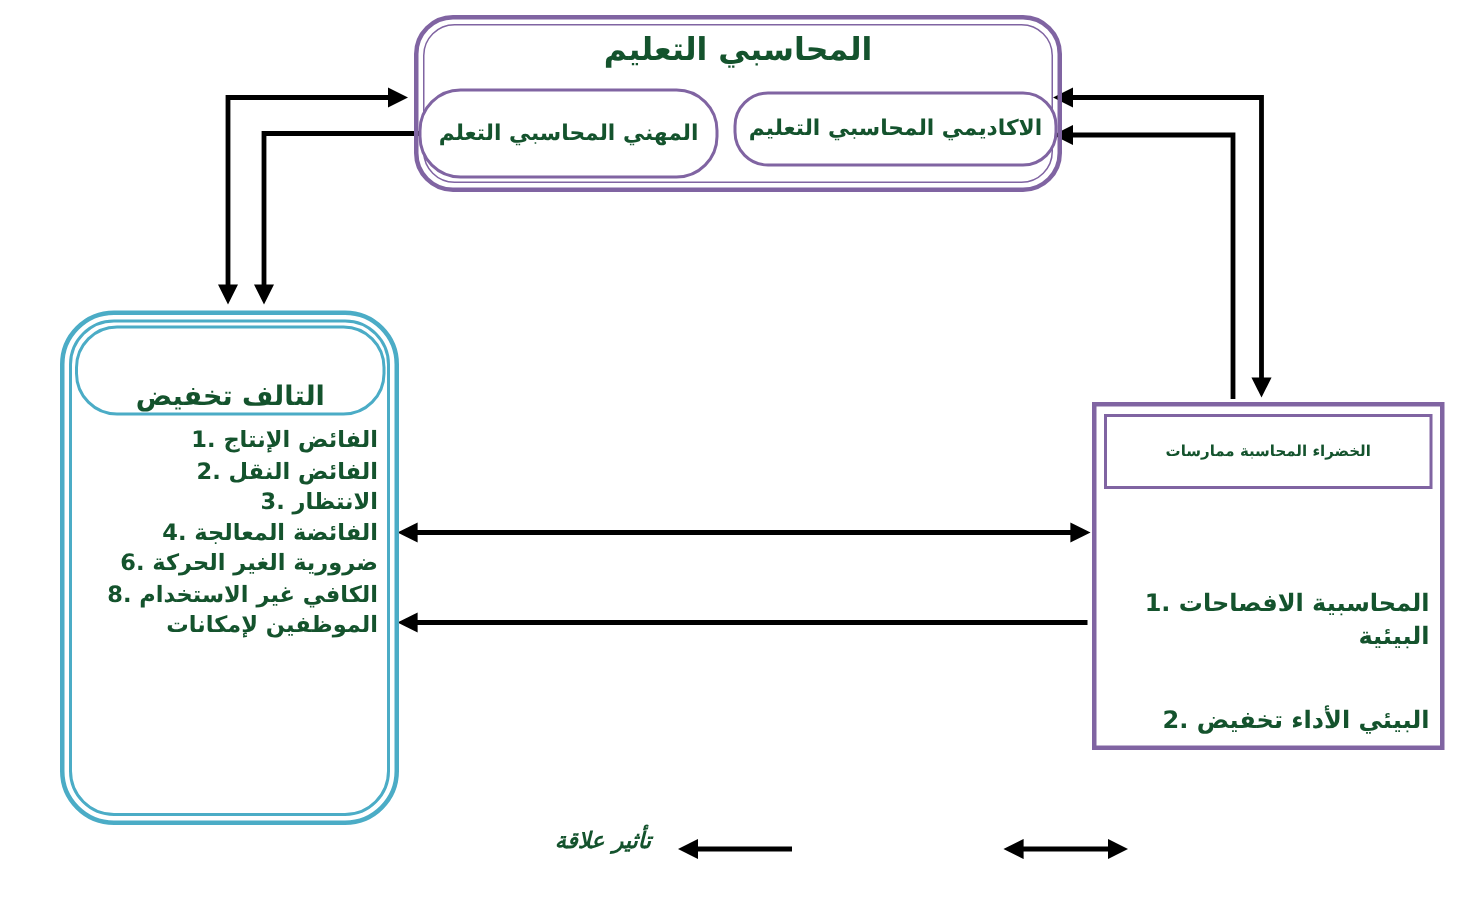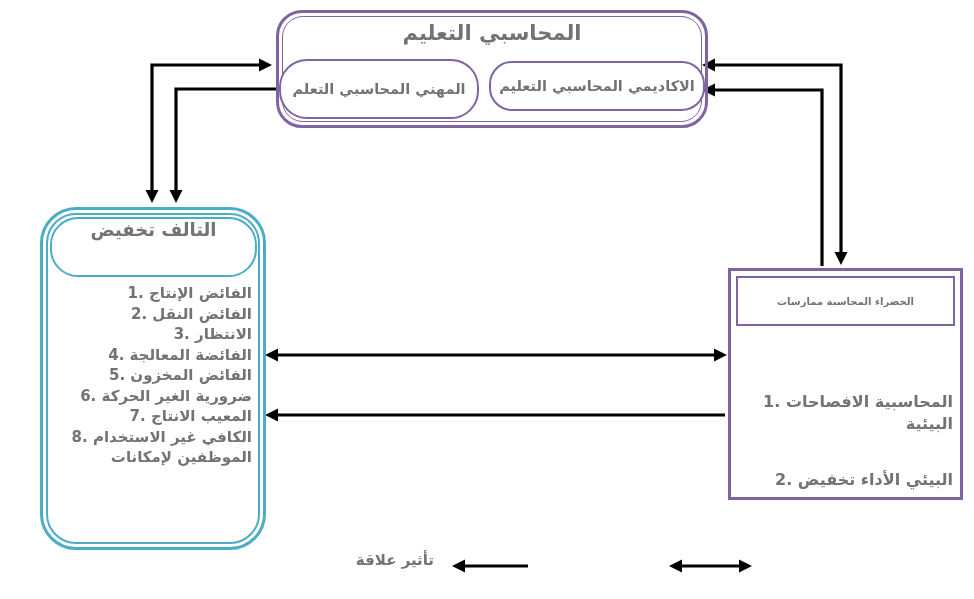--- a/index.html
+++ b/index.html
@@ -1,18 +1,18 @@
 <!DOCTYPE html>
 <html lang="ar"><head>
 <meta charset="utf-8">
 <style>
   html,body{margin:0;padding:0;background:#ffffff;}
   #canvas{
     position:relative;width:974px;height:599px;background:#ffffff;overflow:hidden;
-    font-family:"DejaVu Sans",sans-serif;font-weight:bold;color:#737373;
+    font-family:"DejaVu Sans",sans-serif;font-weight:bold;color:#14532d;
   }
   .abs{position:absolute;}
   
   .top-box{
     left:276px;top:10px;width:426px;height:112px;
     border:3px solid var(--purple);border-radius:26px;
   }
   .top-box::before{
     content:"";position:absolute;inset:3px;border:1.5px solid var(--purple);border-radius:21px;
   }
@@ -26,38 +26,38 @@
   
   .left-box{
     left:40px;top:207px;width:220px;height:337px;
     border:3px solid var(--teal);border-radius:36px;
   }
   .left-box::before{
     content:"";position:absolute;inset:3px;border:2px solid var(--teal);border-radius:30px;
   }
   .left-title{
     left:7px;top:7px;width:203px;height:56px;border:2.5px solid var(--teal);border-radius:28px;
-    display:flex;align-items:flex-start;justify-content:center;font-size:18px;direction:ltr;background:#fff;
+    display:flex;align-items:flex-end;justify-content:center;font-size:18px;direction:ltr;background:#fff;
   }
   .left-list{
     top:73px;right:11px;width:196px;text-align:right;font-size:15px;line-height:20.5px;direction:ltr;
   }
   
   .right-box{
     left:728px;top:268px;width:229px;height:226px;border:3px solid var(--purple);
   }
   .right-title{
     left:5px;top:5px;width:215px;height:46px;border:2px solid var(--purple);
     display:flex;align-items:center;justify-content:center;font-size:10px;direction:ltr;
   }
   .right-item{left:6px;right:7px;text-align:right;font-size:16px;line-height:22px;direction:ltr;margin-top:48px;}
   .right-item-1{top:72px;}
   .right-item-2{top:150px;}
   
-  .legend-label{top:551px;text-align:right;font-size:15px;direction:ltr;}
+  .legend-label{top:551px;text-align:right;font-size:15px;direction:ltr;font-style:italic;}
   .legend-influence{left:348px;width:86px;}
   .legend-correlation{left:560px;width:80px;}
   
   #arrows{position:absolute;left:0;top:0;pointer-events:none;}
 </style>
 </head>
 <body>
 
 <div id="canvas" style="--purple: #8064A2; --teal: #4BACC6;">
 
@@ -91,23 +91,21 @@
 
   <div class="abs left-box">
     <div class="abs left-title">
       <span><bdi>تخفيض</bdi> <bdi>التالف</bdi></span>
     </div>
     <div class="abs left-list">
         <div><bdi>1.</bdi> <bdi>الإنتاج</bdi> <bdi>الفائض</bdi></div>
         <div><bdi>2.</bdi> <bdi>النقل</bdi> <bdi>الفائض</bdi></div>
         <div><bdi>3.</bdi> <bdi>الانتظار</bdi></div>
         <div><bdi>4.</bdi> <bdi>المعالجة</bdi> <bdi>الفائضة</bdi></div>
-        <div><bdi>5.</bdi> <bdi>المخزون</bdi> <bdi>الفائض</bdi></div>
         <div><bdi>6.</bdi> <bdi>الحركة</bdi> <bdi>الغير</bdi> <bdi>ضرورية</bdi></div>
-        <div><bdi>7.</bdi> <bdi>الانتاج</bdi> <bdi>المعيب</bdi></div>
         <div><bdi>8.</bdi> <bdi>الاستخدام</bdi> <bdi>غير</bdi> <bdi>الكافي</bdi> <bdi>لإمكانات</bdi> <bdi>الموظفين</bdi></div>
       </div>
   </div>
 
   <div class="abs right-box">
     <div class="abs right-title">
       <span><bdi>ممارسات</bdi> <bdi>المحاسبة</bdi> <bdi>الخضراء</bdi></span>
     </div>
     <div class="abs right-item right-item-1"><bdi>1.</bdi> <bdi>الافصاحات</bdi> <bdi>المحاسبية</bdi> <bdi>البيئية</bdi></div>
     <div class="abs right-item right-item-2"><bdi>2.</bdi> <bdi>تخفيض</bdi> <bdi>الأداء</bdi> <bdi>البيئي</bdi></div>

